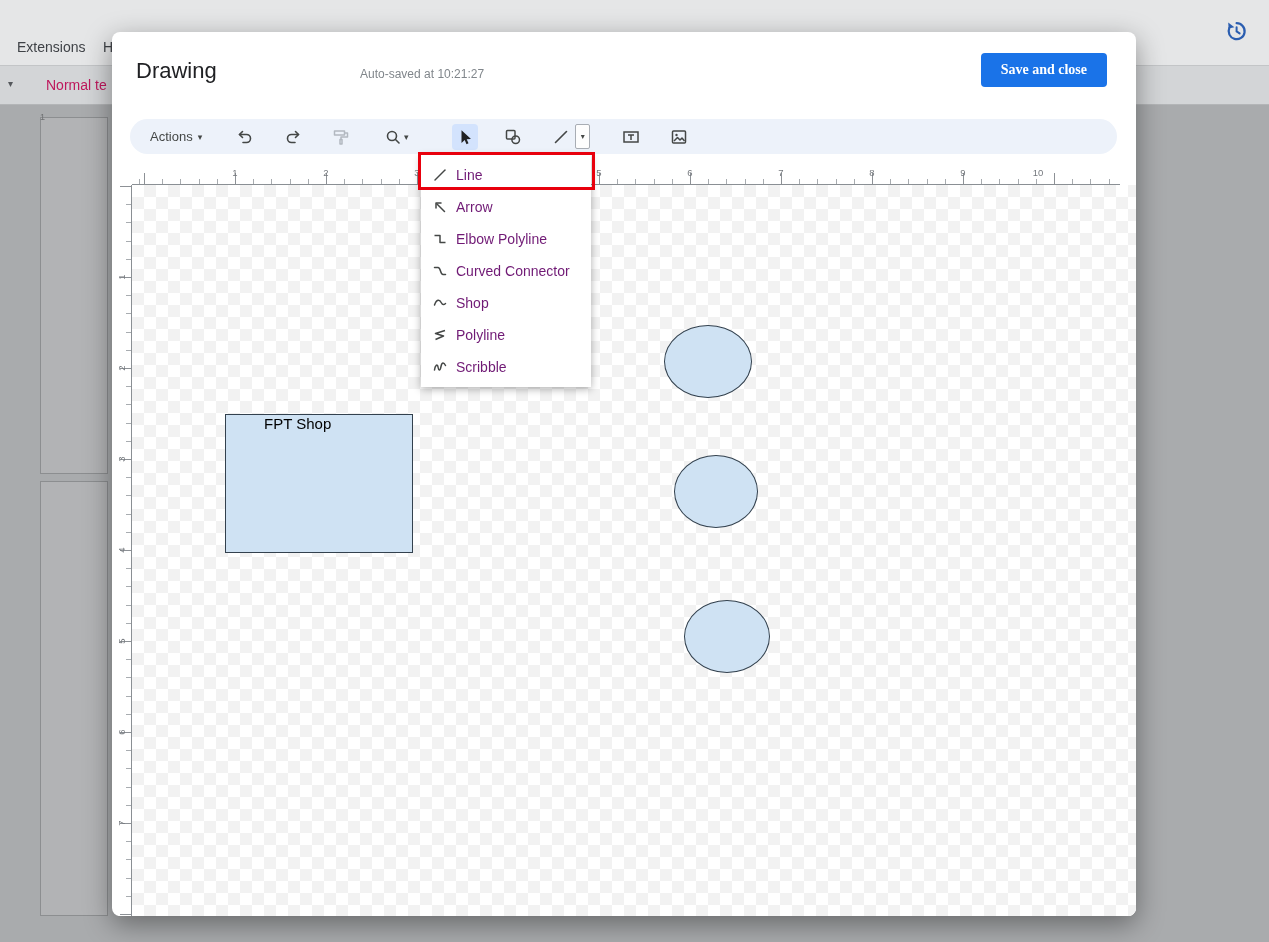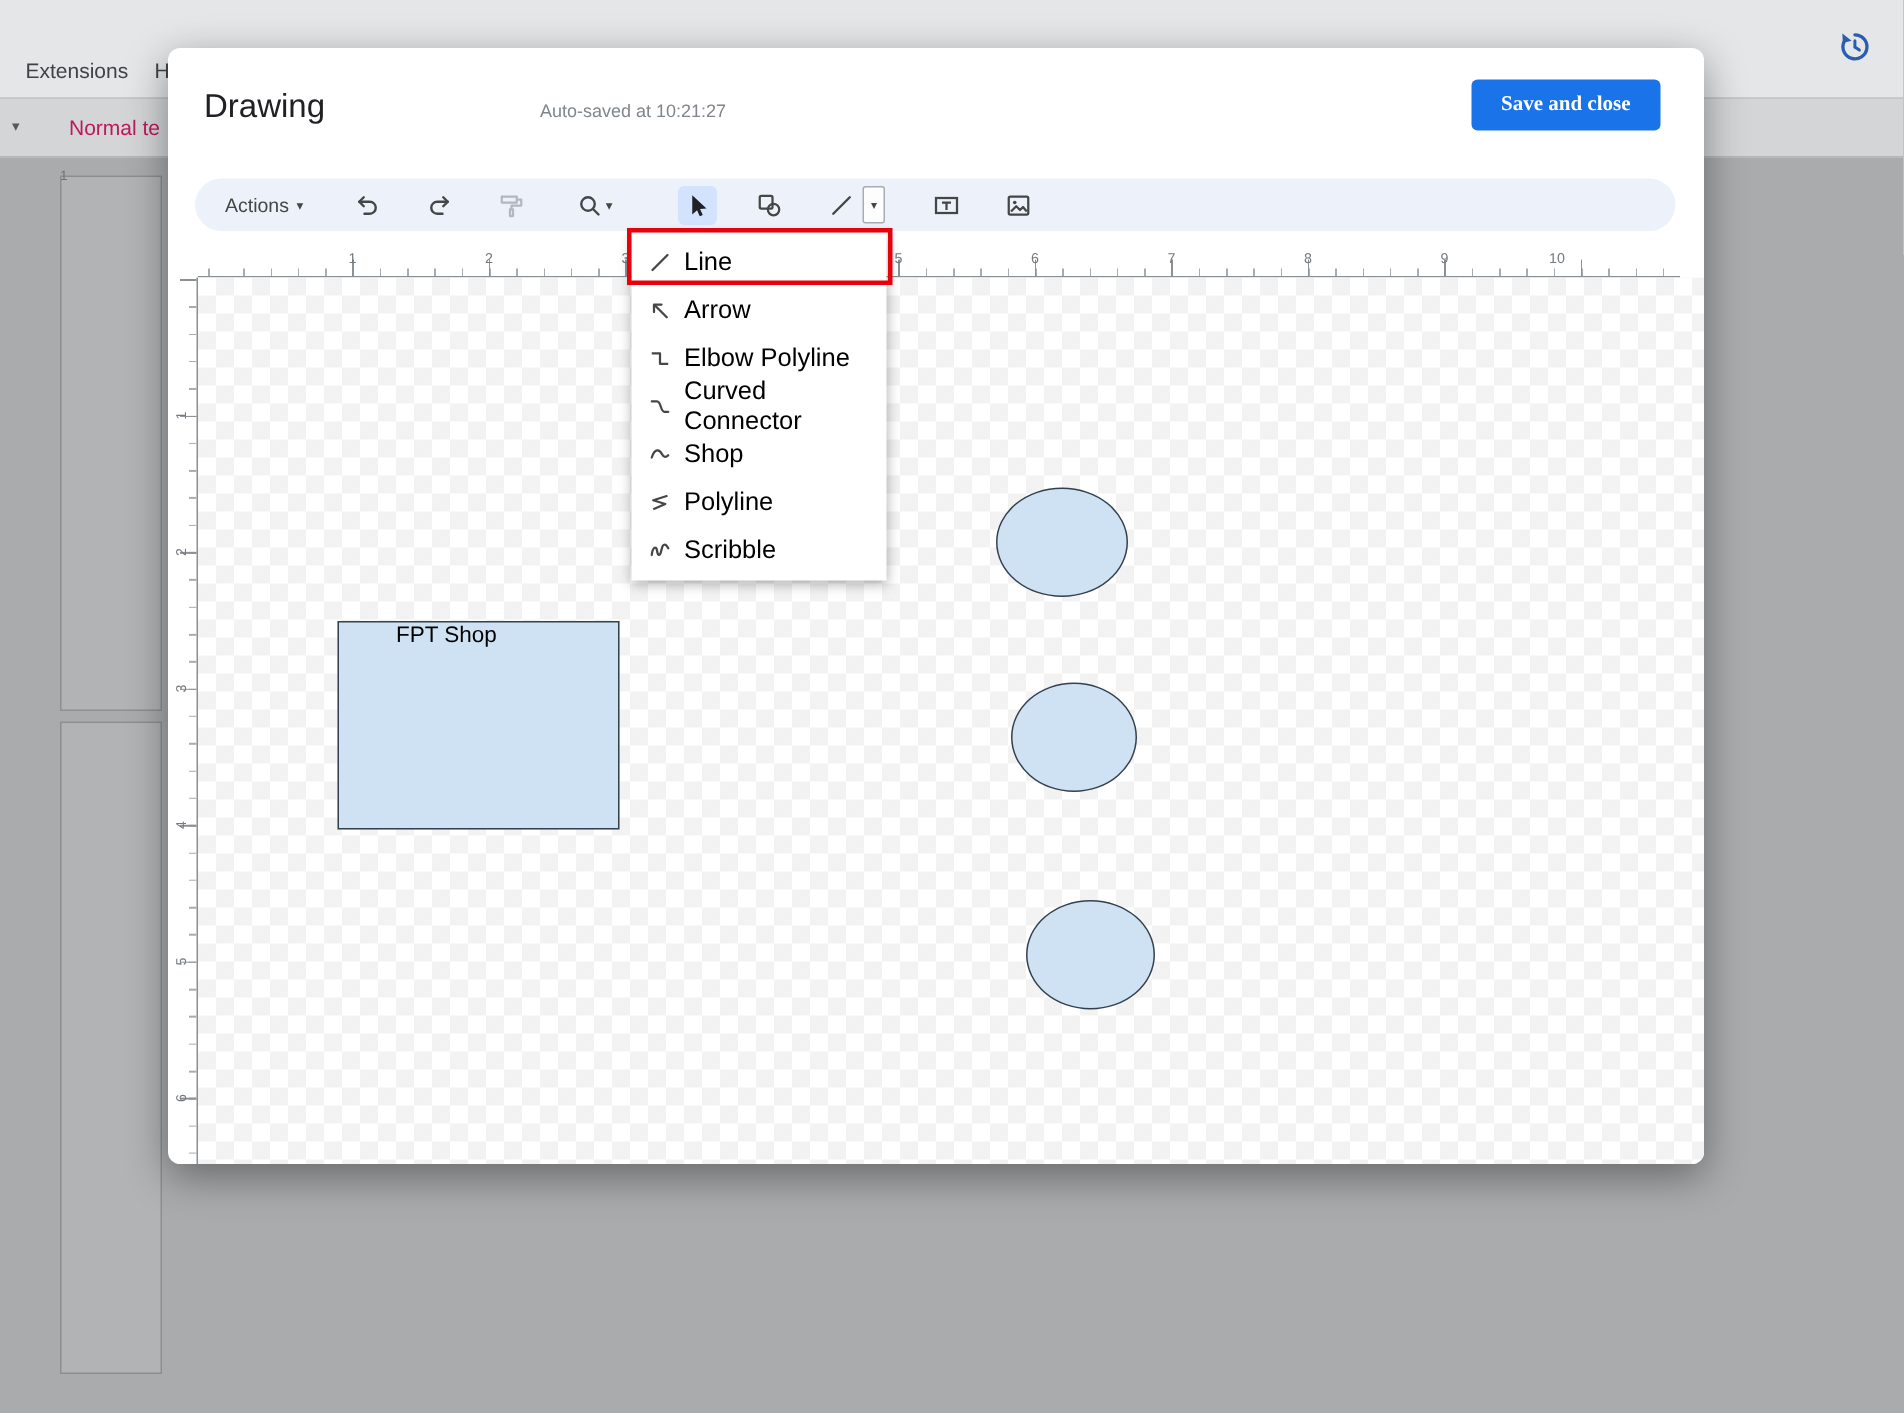--- a/index.html
+++ b/index.html
@@ -12,21 +12,21 @@
   .bg-menubar span { position:absolute; top:39px; font-size:14px; color:#3f4247; }
   .bg-stylebar { position:absolute; left:0; top:65px; width:100%; height:40px;
                  background:#d3d5d7; border-top:1px solid #c3c5c7; border-bottom:1px solid #b3b5b7; }
   .bg-stylebar .bs-caret { position:absolute; left:8px; top:12px; font-size:10px; color:#55585c; }
   .bg-stylebar .bs-label { position:absolute; left:46px; top:11px; font-size:14px; color:#be185d; }
   .bg-page { position:absolute; background:#b2b3b5; border:1px solid #8c8e90; }
   .bg-ruler-num { position:absolute; left:40px; top:112px; font-size:9px; color:#6f7173; }
   .bg-history { position:absolute; left:1224px; top:19px; width:24px; height:24px; }
 
   
-  .dialog { position:absolute; left:112px; top:32px; width:1024px; height:744px;
+  .dialog { position:absolute; left:112px; top:32px; width:1024px; height:884px;
             background:#ffffff; border-radius:8px; overflow:hidden;
             box-shadow:0 8px 28px rgba(0,0,0,0.4); }
   .dlg-title { position:absolute; left:24px; top:26px; font-size:22px; color:#202124; }
   .dlg-autosave { position:absolute; left:248px; top:35px; font-size:12px; color:#80868b; }
   .save-btn { position:absolute; right:29px; top:21px; height:34px; padding:0 20px;
               background:#1a73e8; color:#ffffff; border:none; border-radius:4px;
               font-size:14px; font-weight:bold; font-family:Liberation Serif, serif; cursor:pointer; }
 
   
   .toolbar { position:absolute; left:18px; top:87px; width:987px; height:35px;
@@ -84,21 +84,21 @@
                    border-radius:50%; cursor:move; }
   .ellipse-1 { left:532px; top:140px; width:88px; height:73px; }
   .ellipse-2 { left:542px; top:270px; width:84px; height:73px; }
   .ellipse-3 { left:552px; top:415px; width:86px; height:73px; }
 
   
   .line-menu { position:absolute; left:309px; top:123px; width:170px; background:#ffffff;
                padding:4px 0; box-shadow:0 2px 8px rgba(0,0,0,0.32); z-index:20; }
   .menu-item { height:32px; display:flex; align-items:center; padding-left:11px; gap:8px;
                cursor:pointer; }
-  .menu-item .mi-label { font-size:17px; color:#000000; }
+  .menu-item .mi-label { font-size:14px; color:#701a75; }
   .mi-icon { width:16px; height:16px; display:flex; }
   .red-box { position:absolute; left:306px; top:120px; width:177px; height:38px;
              border:3px solid #e8000d; z-index:30; pointer-events:none; }
 
   svg { display:block; }
 </style>
 </head>
 <body>
 
 <div class="screen">

